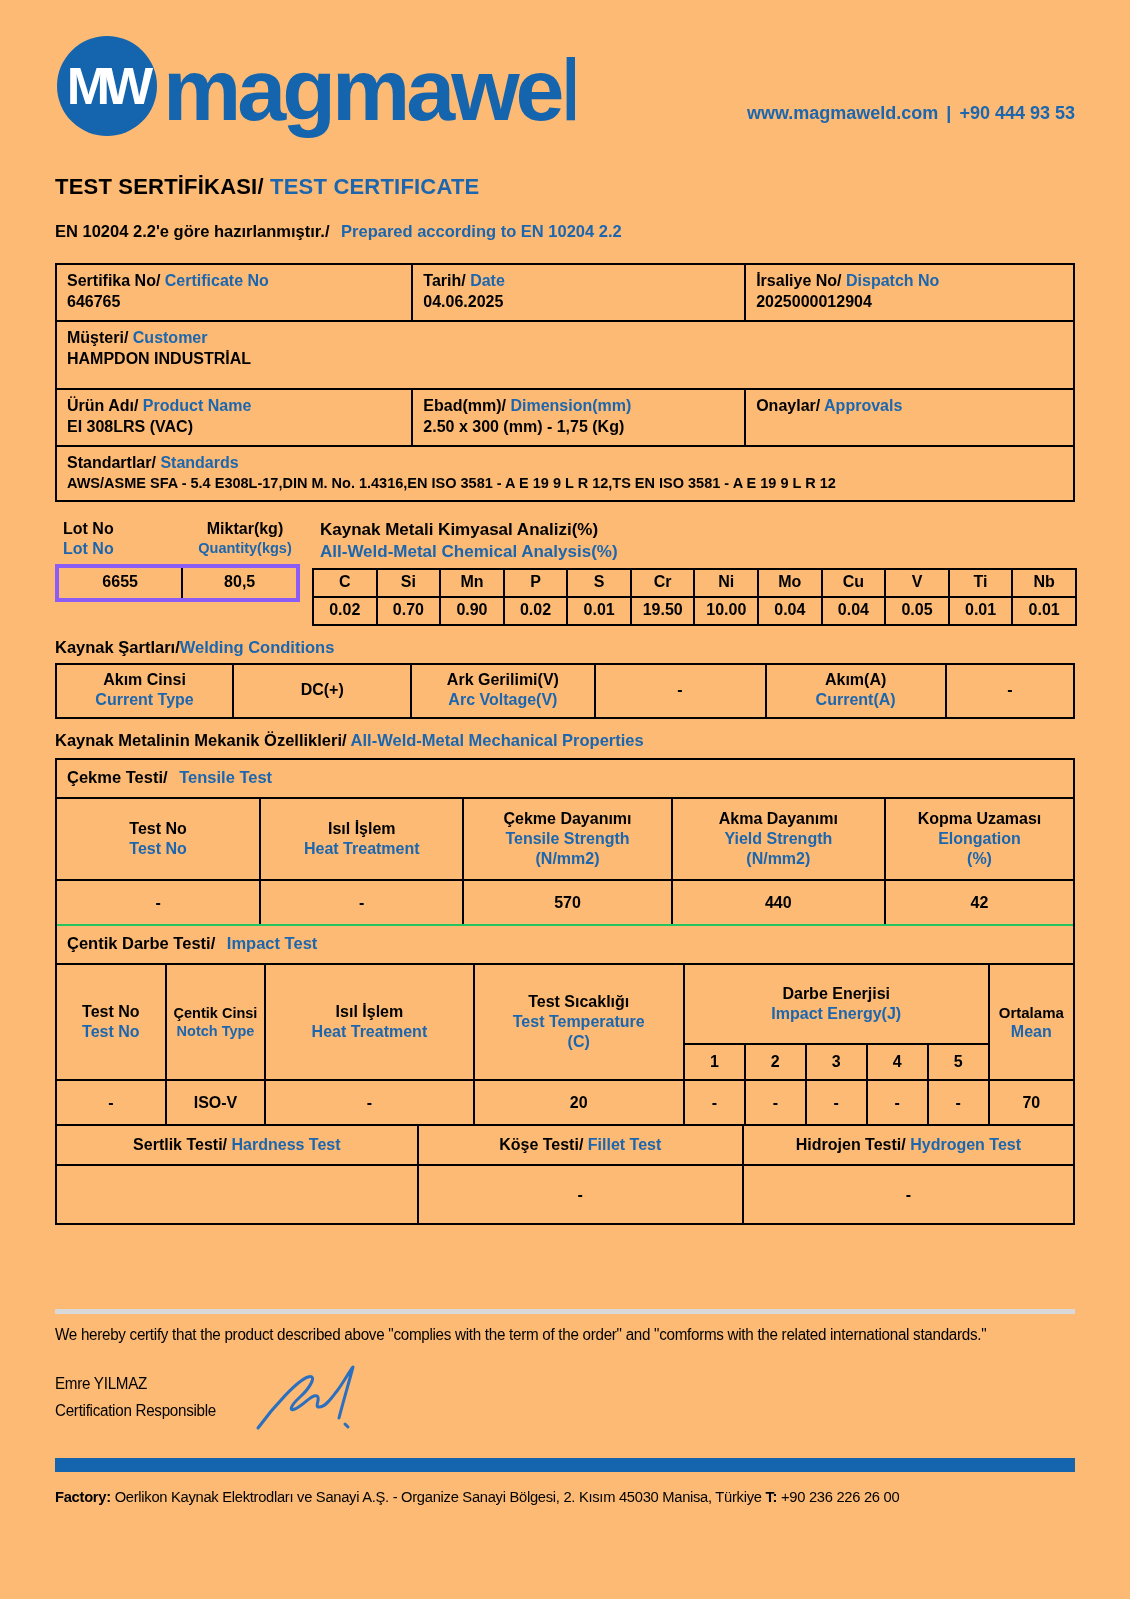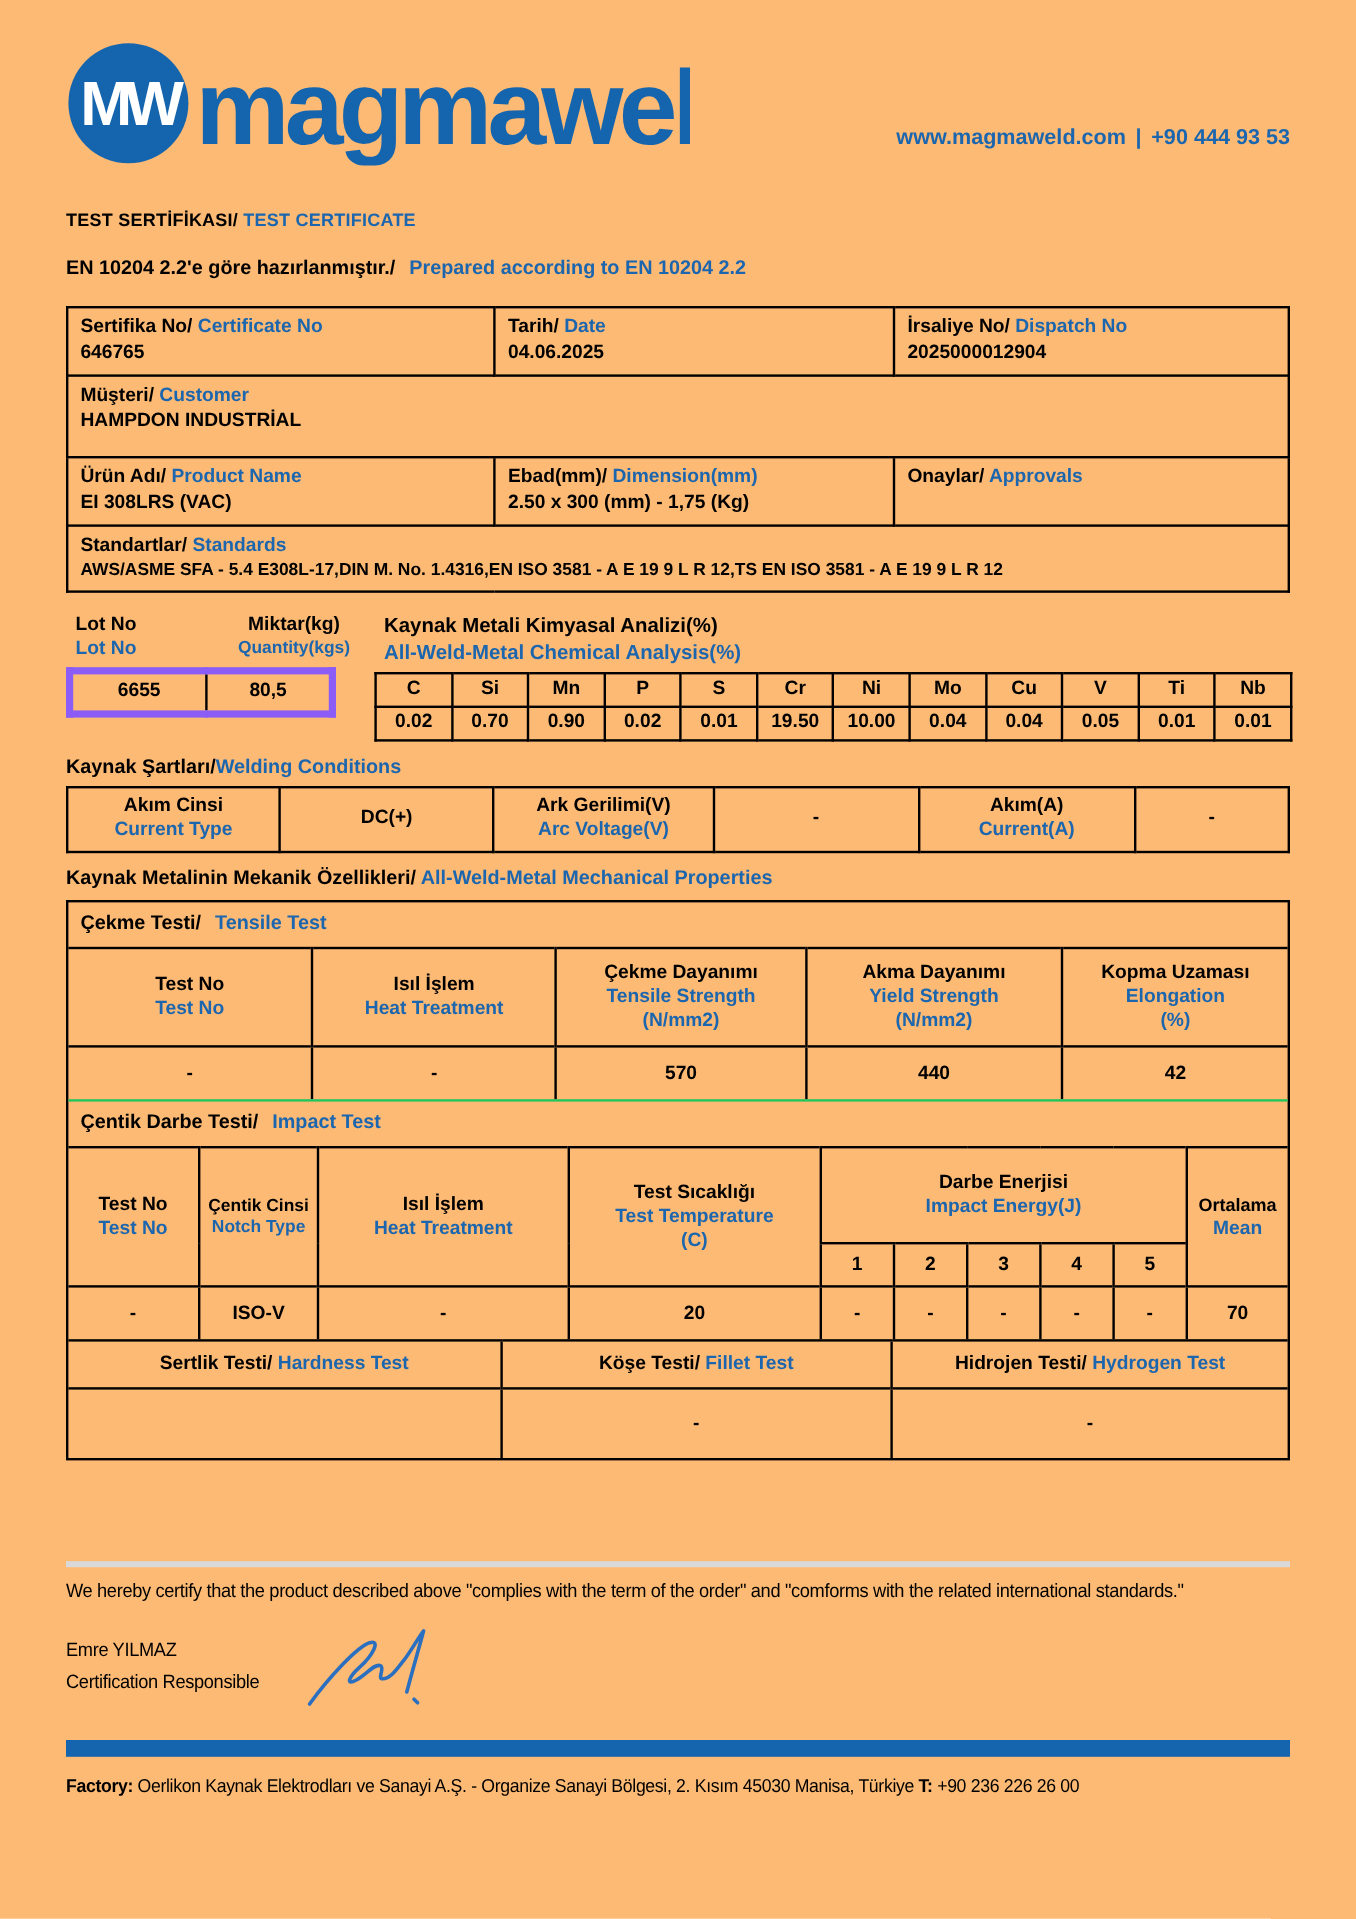--- a/index.html
+++ b/index.html
@@ -6,21 +6,21 @@
   body { background: #ffffff; font-family: "Liberation Sans", sans-serif; color: #000; }
   .page { width: 1130px; height: 1599px; background: #fdba74; position: relative; overflow: hidden; }
   .content { width: 1020px; margin-left: 55px; }
 
   
   .logo-row { display: flex; justify-content: space-between; align-items: flex-end; margin-top: 34px; }
   .contact { color: #1b66ae; font-weight: bold; font-size: 18px; padding-bottom: 18px; white-space: nowrap; }
   .contact .sep { margin: 0 8px; font-weight: bold; }
 
   
-  .doc-title { margin-top: 32px; font-size: 15px; font-weight: bold; letter-spacing: .2px; }
+  .doc-title { margin-top: 32px; font-size: 22px; font-weight: bold; letter-spacing: .2px; }
   .doc-sub   { margin-top: 22px; font-size: 16.5px; font-weight: bold; }
   .blue { color: #1b66ae; }
   .sp   { margin-left: 7px; }
 
   
   table { border-collapse: collapse; width: 100%; table-layout: fixed; }
   .box-table { border: 2px solid #000; }
   .box-table td { border: 2px solid #000; vertical-align: top; padding: 7px 10px 9px 10px; }
   .lbl  { font-weight: bold; font-size: 16px; }
   .val  { font-weight: bold; font-size: 16px; margin-top: 3px; }
@@ -29,21 +29,21 @@
 
   
   .lot-chem { display: flex; margin-top: 18px; }
   .lot-col { width: 255px; flex: 0 0 255px; }
   .chem-col { flex: 1 1 auto; }
   .lot-heads { display: flex; }
   .lot-heads .h1 { width: 130px; padding-left: 8px; }
   .lot-heads .h2 { width: 120px; text-align: center; }
   .h-tr { font-weight: bold; font-size: 16px; display: block; }
   .h-en { font-weight: bold; font-size: 14.5px; display: block; color: #1b66ae; margin-top: 2px; }
-  .lot-table { width: 225px; margin-top: 6px; border: 6px solid #8b5cf6; }
+  .lot-table { width: 245px; margin-top: 6px; border: 4px solid #8b5cf6; }
   .lot-table td { border: 2px solid #000; text-align: center; font-weight: bold; font-size: 16px; padding: 5px 2px 7px; }
   .chem-title { padding-left: 10px; }
   .chem-table { margin-top: 6px; border: 2px solid #000; margin-left: 2px; }
   .chem-table td { border: 2px solid #000; text-align: center; font-weight: bold; font-size: 16px; padding: 3px 0 5px; }
 
   
   .sec-label { margin-top: 12px; font-size: 16.5px; font-weight: bold; }
   .weld-table { margin-top: 6px; border: 2px solid #14b8a6; }
   .weld-table td { border: 2px solid #000; text-align: center; vertical-align: middle; padding: 6px 4px 8px; height: 50px; }
   .c-tr { display: block; font-weight: bold; font-size: 16px; }

